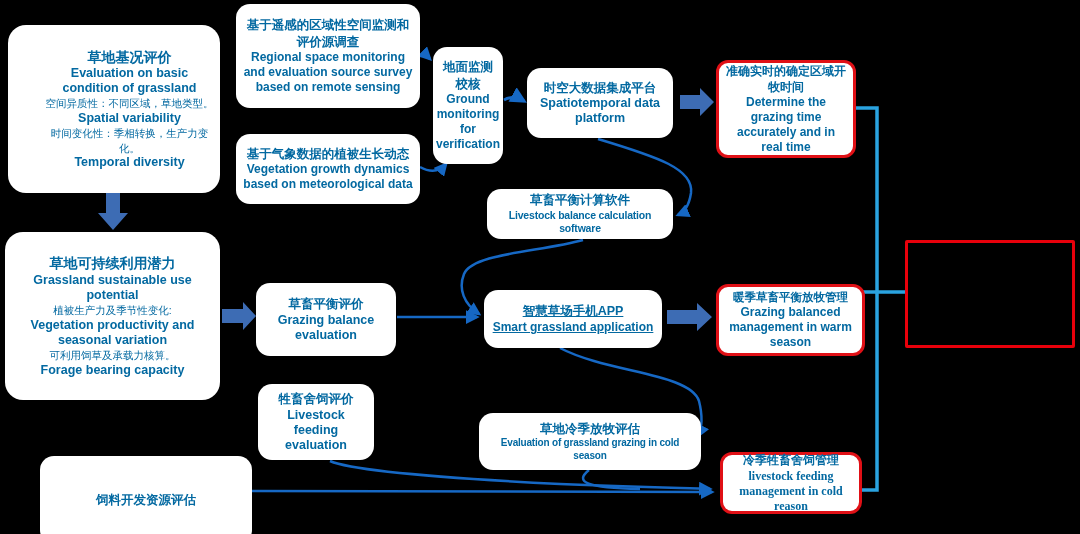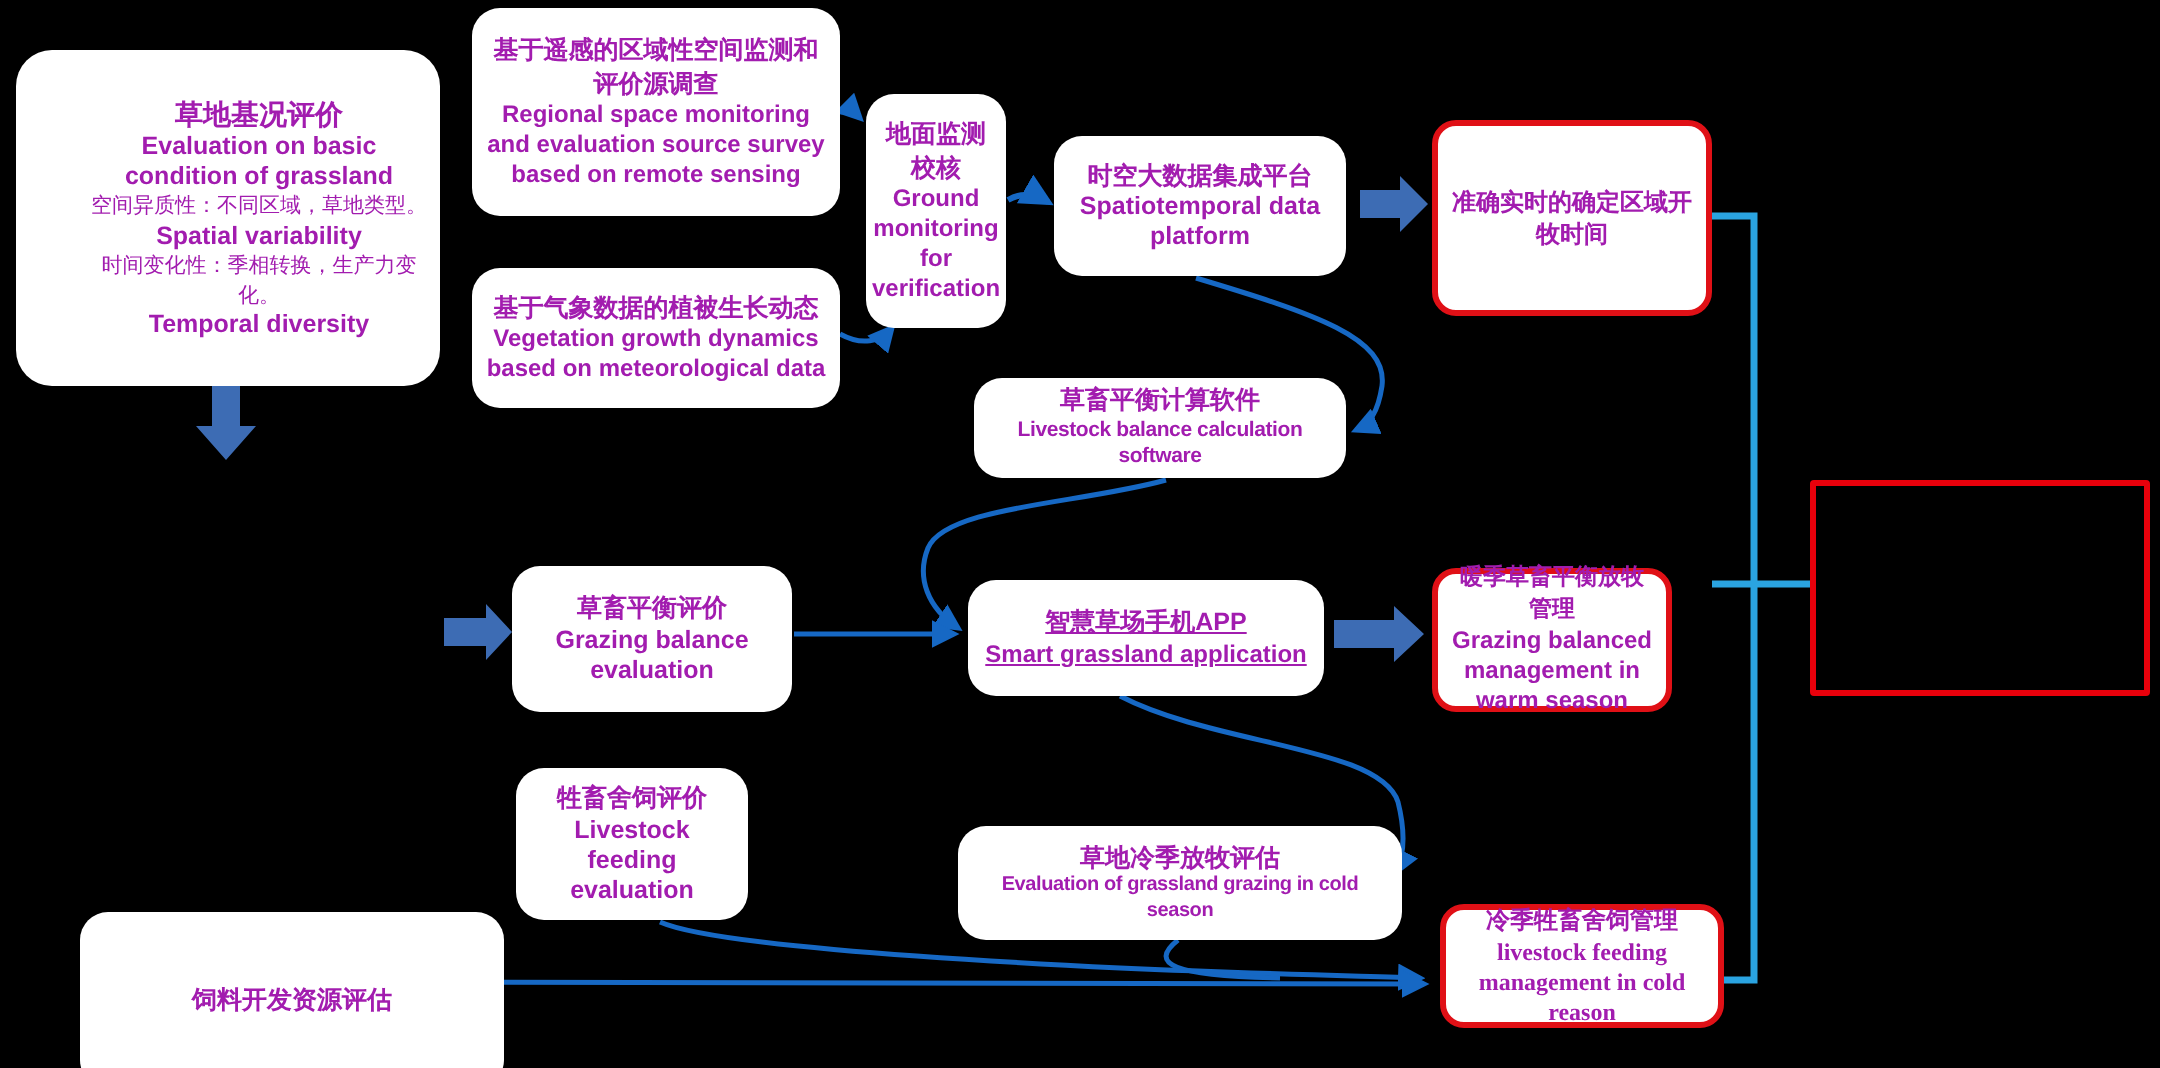--- a/index.html
+++ b/index.html
@@ -1,19 +1,19 @@
 <!DOCTYPE html>
 <html><head>
 <meta charset="utf-8">
 <style>
   html,body{margin:0;padding:0;background:#000;}
   #stage{position:relative;width:1080px;height:534px;background:#000;overflow:hidden;
          font-family:"Liberation Sans","DejaVu Sans",sans-serif;}
   #wires{position:absolute;left:0;top:0;width:1080px;height:534px;z-index:1;}
-  .node{position:absolute;z-index:2;background:#fff;border-radius:14px;color:#a21caf;
+  .node{position:absolute;z-index:2;background:#fff;border-radius:14px;color:#0369a1;
         display:flex;flex-direction:column;align-items:center;justify-content:center;
         text-align:center;padding:4px 6px;box-sizing:border-box;}
   .node.red{border:3px solid #e01016;border-radius:12px;}
   .node.ghost{background:transparent;border:3px solid #e8000b;border-radius:2px;}
   .zh{font-weight:bold;font-size:14px;line-height:1.35;}
   .zh-md{font-weight:bold;font-size:12.5px;line-height:1.35;}
   .zh-sm{font-size:10.5px;line-height:1.4;}
   .en{font-weight:bold;font-size:12.5px;line-height:1.2;}
   .en-md{font-weight:bold;font-size:12px;line-height:1.25;}
   .en-xs{font-weight:bold;font-size:10px;line-height:1.25;letter-spacing:-0.2px;}
@@ -24,21 +24,21 @@
   #box-remote{left:236px;top:4px;width:184px;height:104px;}
   #box-veg{left:236px;top:134px;width:184px;height:70px;}
   #box-ground{left:433px;top:47px;width:70px;height:117px;}
   #box-platform{left:527px;top:68px;width:146px;height:70px;}
   #box-software{left:487px;top:189px;width:186px;height:50px;}
   #box-grazing-eval{left:256px;top:283px;width:140px;height:73px;}
   #box-app{left:484px;top:290px;width:178px;height:58px;text-decoration:underline;}
   #box-feeding-eval{left:258px;top:384px;width:116px;height:76px;}
   #box-cold-eval{left:479px;top:413px;width:222px;height:57px;}
   #box-grazing-time{left:716px;top:60px;width:140px;height:98px;}
-  #box-warm{left:716px;top:284px;width:120px;height:72px;}
+  #box-warm{left:716px;top:284px;width:149px;height:72px;}
   #box-cold-mgmt{left:720px;top:452px;width:142px;height:62px;font-family:Liberation Serif, serif;}
   #box-final{left:905px;top:240px;width:170px;height:108px;}
 </style>
 </head>
 <body>
 
 <div id="stage">
 
   <svg id="wires" viewBox="0 0 1080 534" xmlns="http://www.w3.org/2000/svg">
     <defs>
@@ -68,20 +68,28 @@
 
   <div class="node" id="box-basic">
     <div class="zh">草地基况评价</div>
     <div class="en">Evaluation on basic condition of grassland</div>
     <div class="zh-sm">空间异质性：不同区域，草地类型。</div>
     <div class="en">Spatial variability</div>
     <div class="zh-sm">时间变化性：季相转换，生产力变化。</div>
     <div class="en">Temporal diversity</div>
   </div>
 
+  <div class="node" id="box-sustain">
+    <div class="zh">草地可持续利用潜力</div>
+    <div class="en">Grassland sustainable  use potential</div>
+    <div class="zh-sm">植被生产力及季节性变化:</div>
+    <div class="en">Vegetation productivity and seasonal variation</div>
+    <div class="zh-sm">可利用饲草及承载力核算。</div>
+    <div class="en">Forage bearing capacity</div>
+  </div>
 
   <div class="node" id="box-feed">
     <div class="zh-md">饲料开发资源评估</div>
   </div>
 
   <div class="node" id="box-remote">
     <div class="zh-md">基于遥感的区域性空间监测和评价源调查</div>
     <div class="en-md">Regional space monitoring and evaluation source survey based on remote sensing</div>
   </div>
 
@@ -120,20 +128,21 @@
     <div class="en">Livestock feeding evaluation</div>
   </div>
 
   <div class="node" id="box-cold-eval">
     <div class="zh-md">草地冷季放牧评估</div>
     <div class="en-xs">Evaluation of grassland grazing in cold season</div>
   </div>
 
   <div class="node red" id="box-grazing-time">
     <div class="zh-md" style="font-size:12px">准确实时的确定区域开牧时间</div>
+    <div class="en-md">Determine the grazing time  accurately and in real time</div>
   </div>
 
   <div class="node red" id="box-warm">
     <div class="zh-md" style="font-size:11.5px">暖季草畜平衡放牧管理</div>
     <div class="en-md">Grazing  balanced management in warm season</div>
   </div>
 
   <div class="node red" id="box-cold-mgmt">
     <div class="zh-md" style="font-size:12px">冷季牲畜舍饲管理</div>
     <div class="en-md">livestock feeding management in cold reason</div>

